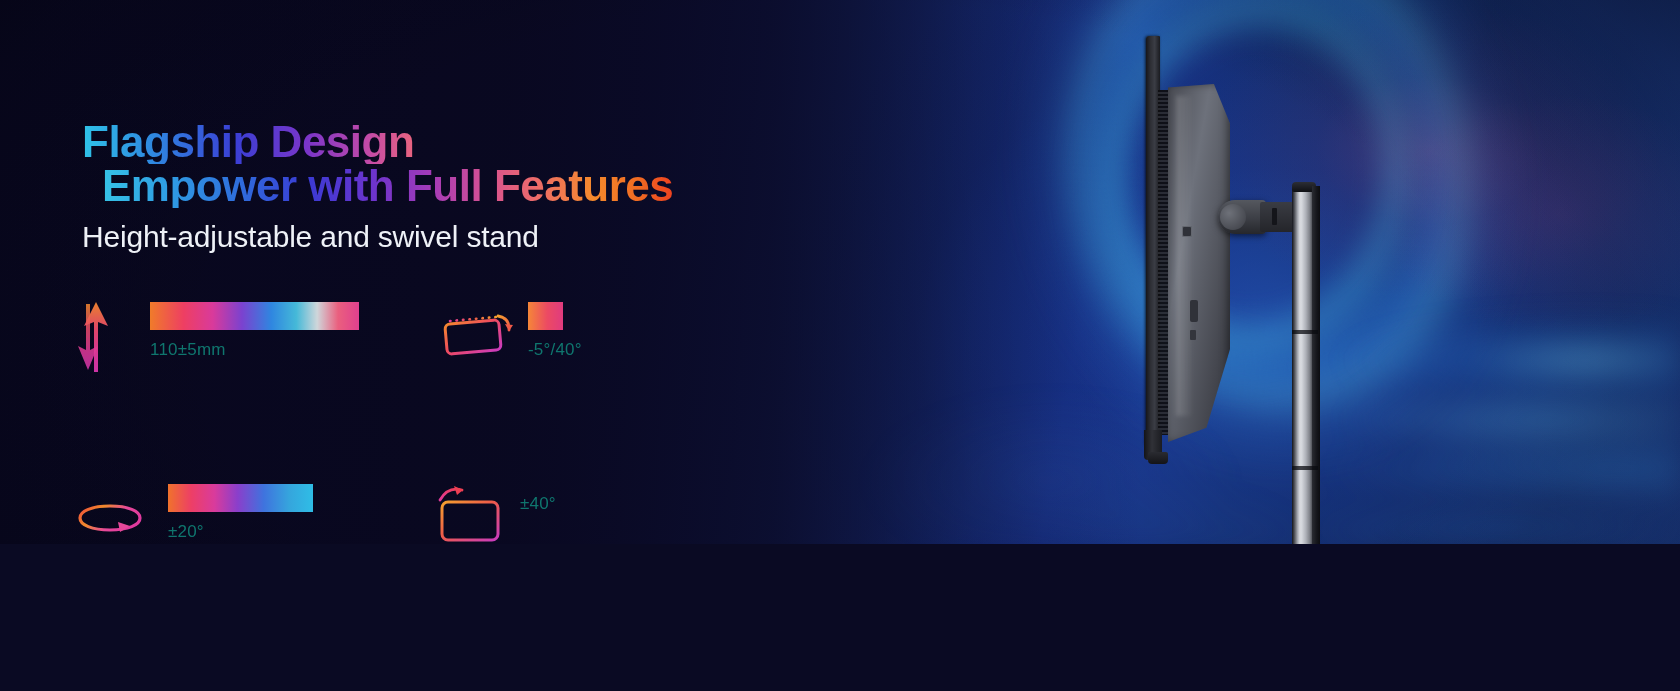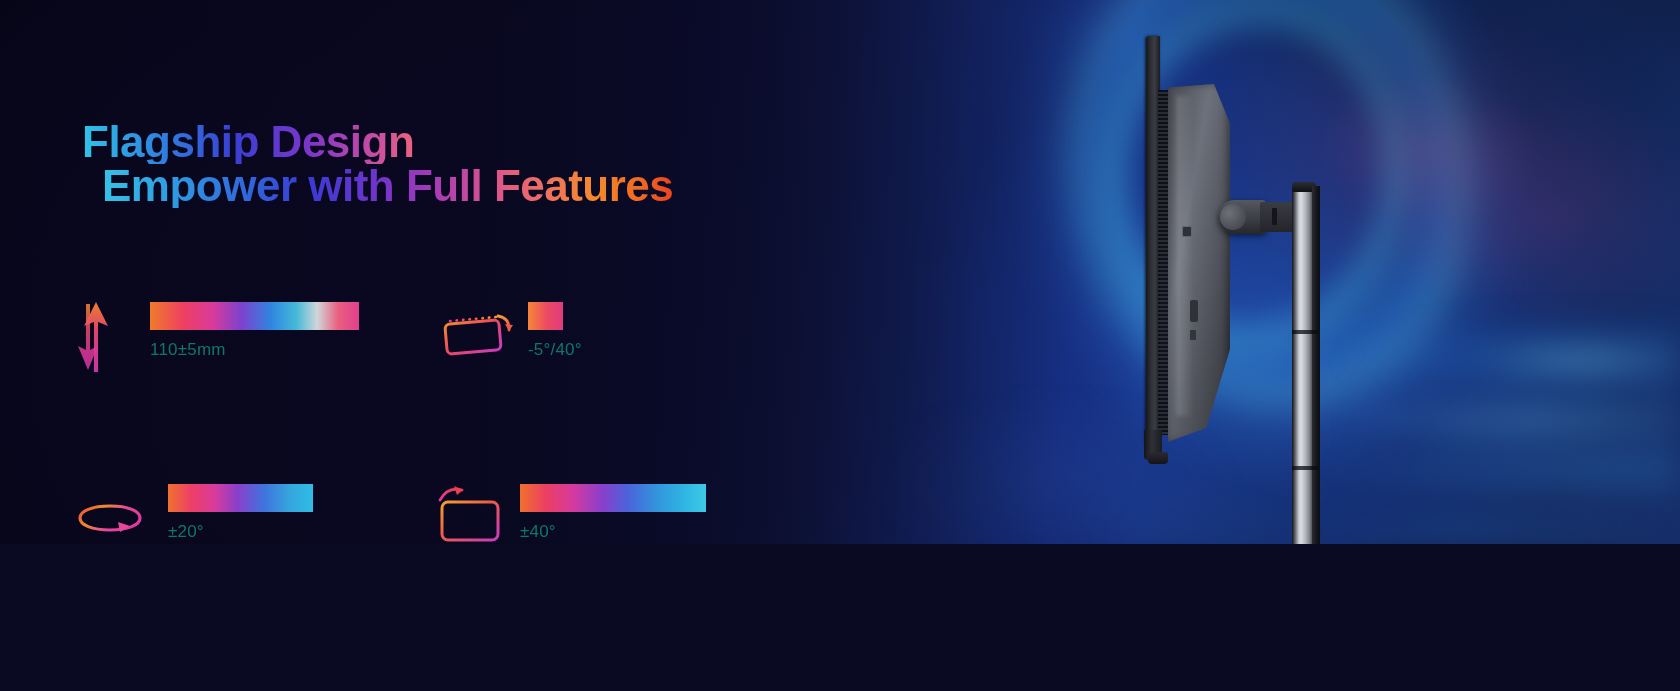--- a/index.html
+++ b/index.html
@@ -423,20 +423,21 @@
   <div class="bg-layer bg-streaks"></div>
   <div class="bg-layer bg-wisps"></div>
   <div class="bg-layer bg-vignette-left"></div>
   <div class="bg-layer bg-vignette-edge"></div>
 
   <div class="copy">
     <div class="headline">
       <span class="hl-line1">Flagship Design</span><br>
       <span class="hl-line2">Empower with Full Features</span>
     </div>
+    <div class="subhead">Height-adjustable and swivel stand</div>
   </div>
 
   <div class="features">
 
     <div class="feat-row row1">
 
       <div class="feature col-a">
         <div class="feat-icon icon-height">
           <svg viewBox="0 0 52 76" width="52" height="76">
             <defs>
@@ -547,21 +548,20 @@
               </linearGradient>
             </defs>
 
             <rect x="8" y="18" width="56" height="38" rx="6" ry="6" fill="none" stroke="url(#gVert)" stroke-width="3"></rect>
 
             <path d="M6 16 Q14 2 28 6" fill="none" stroke="url(#gVertArrow)" stroke-width="2.8" stroke-linecap="round"></path>
             <path d="M29 6 L20 2 L23 11 Z" fill="#ee3f52"></path>
           </svg>
         </div>
         <div class="feat-text">
-          <div class="feat-title grad-vert">Vertical Rotation</div>
           <div class="feat-value">±40°</div>
         </div>
       </div>
     </div>
   </div>
 
   <div class="monitor">
     <div class="mon-bezel"></div>
     <div class="mon-vents"></div>
     <div class="mon-back"></div>

